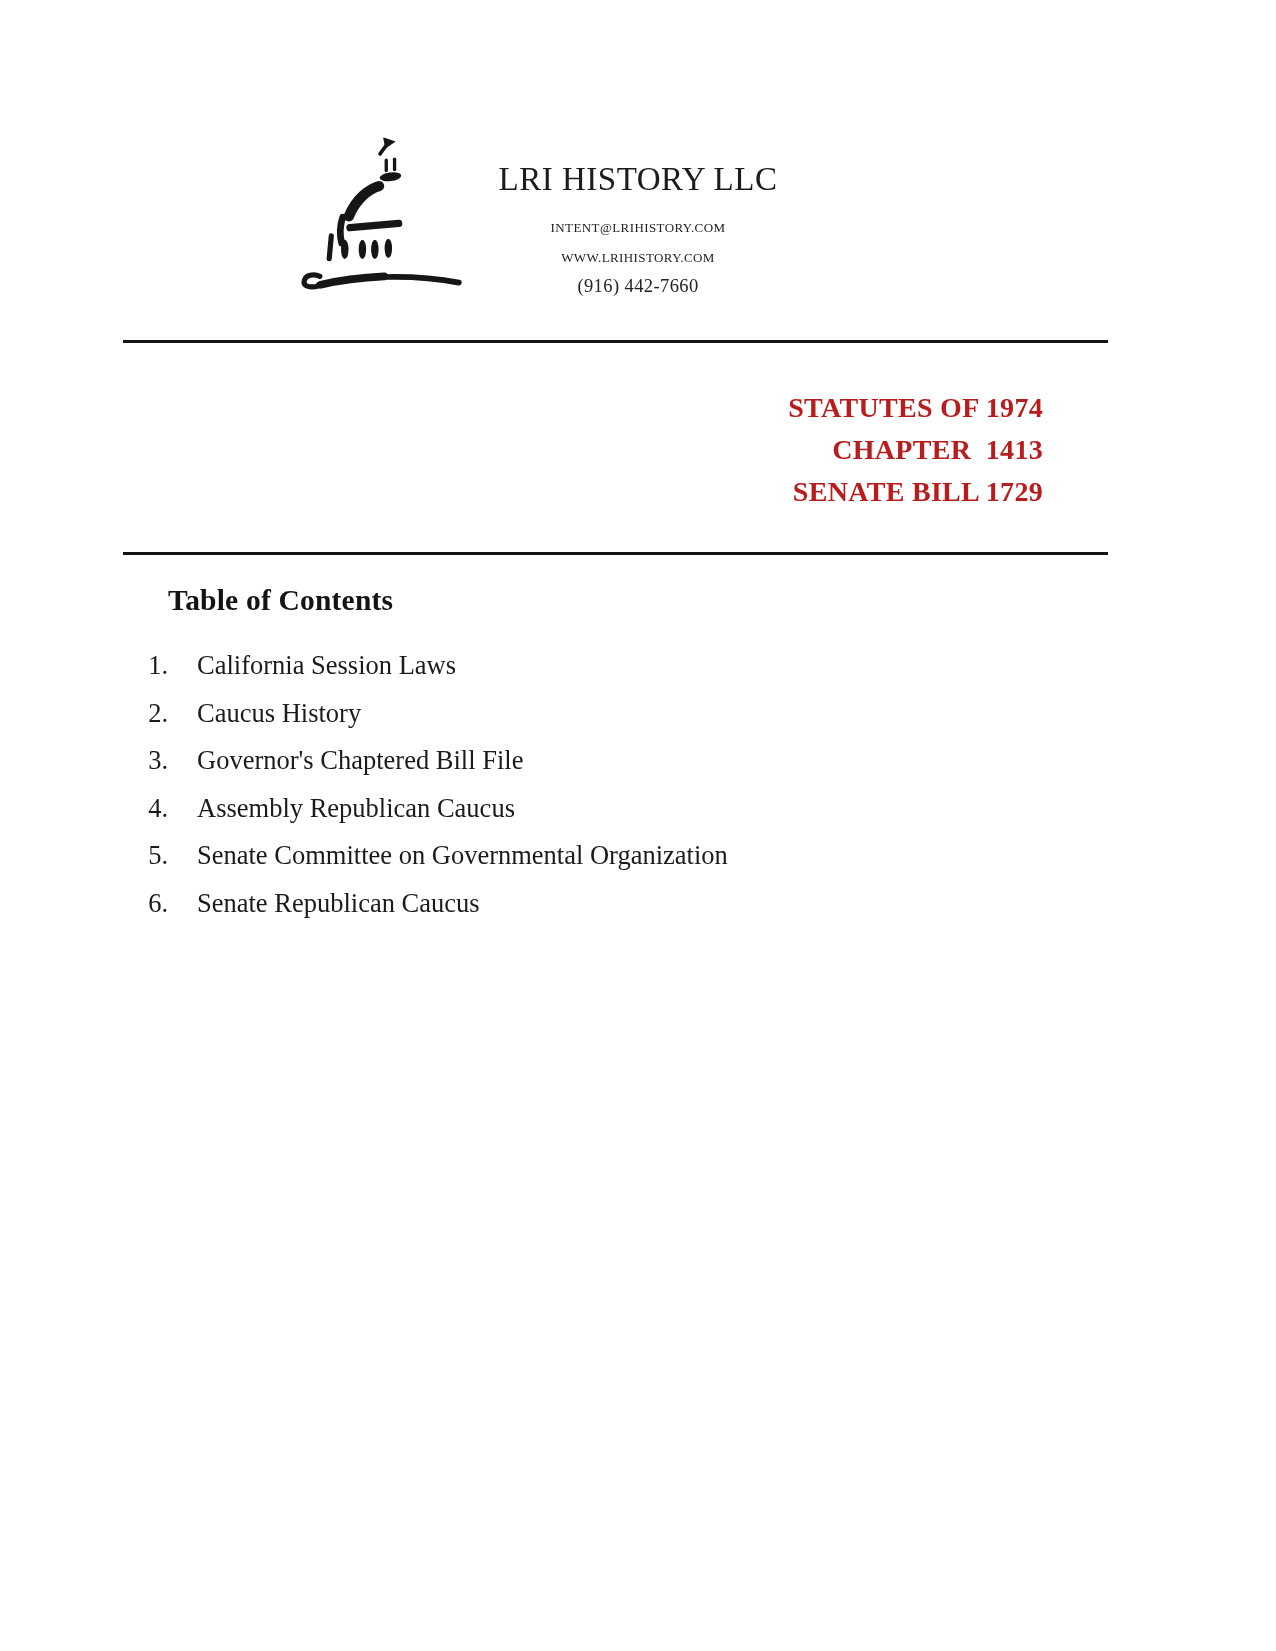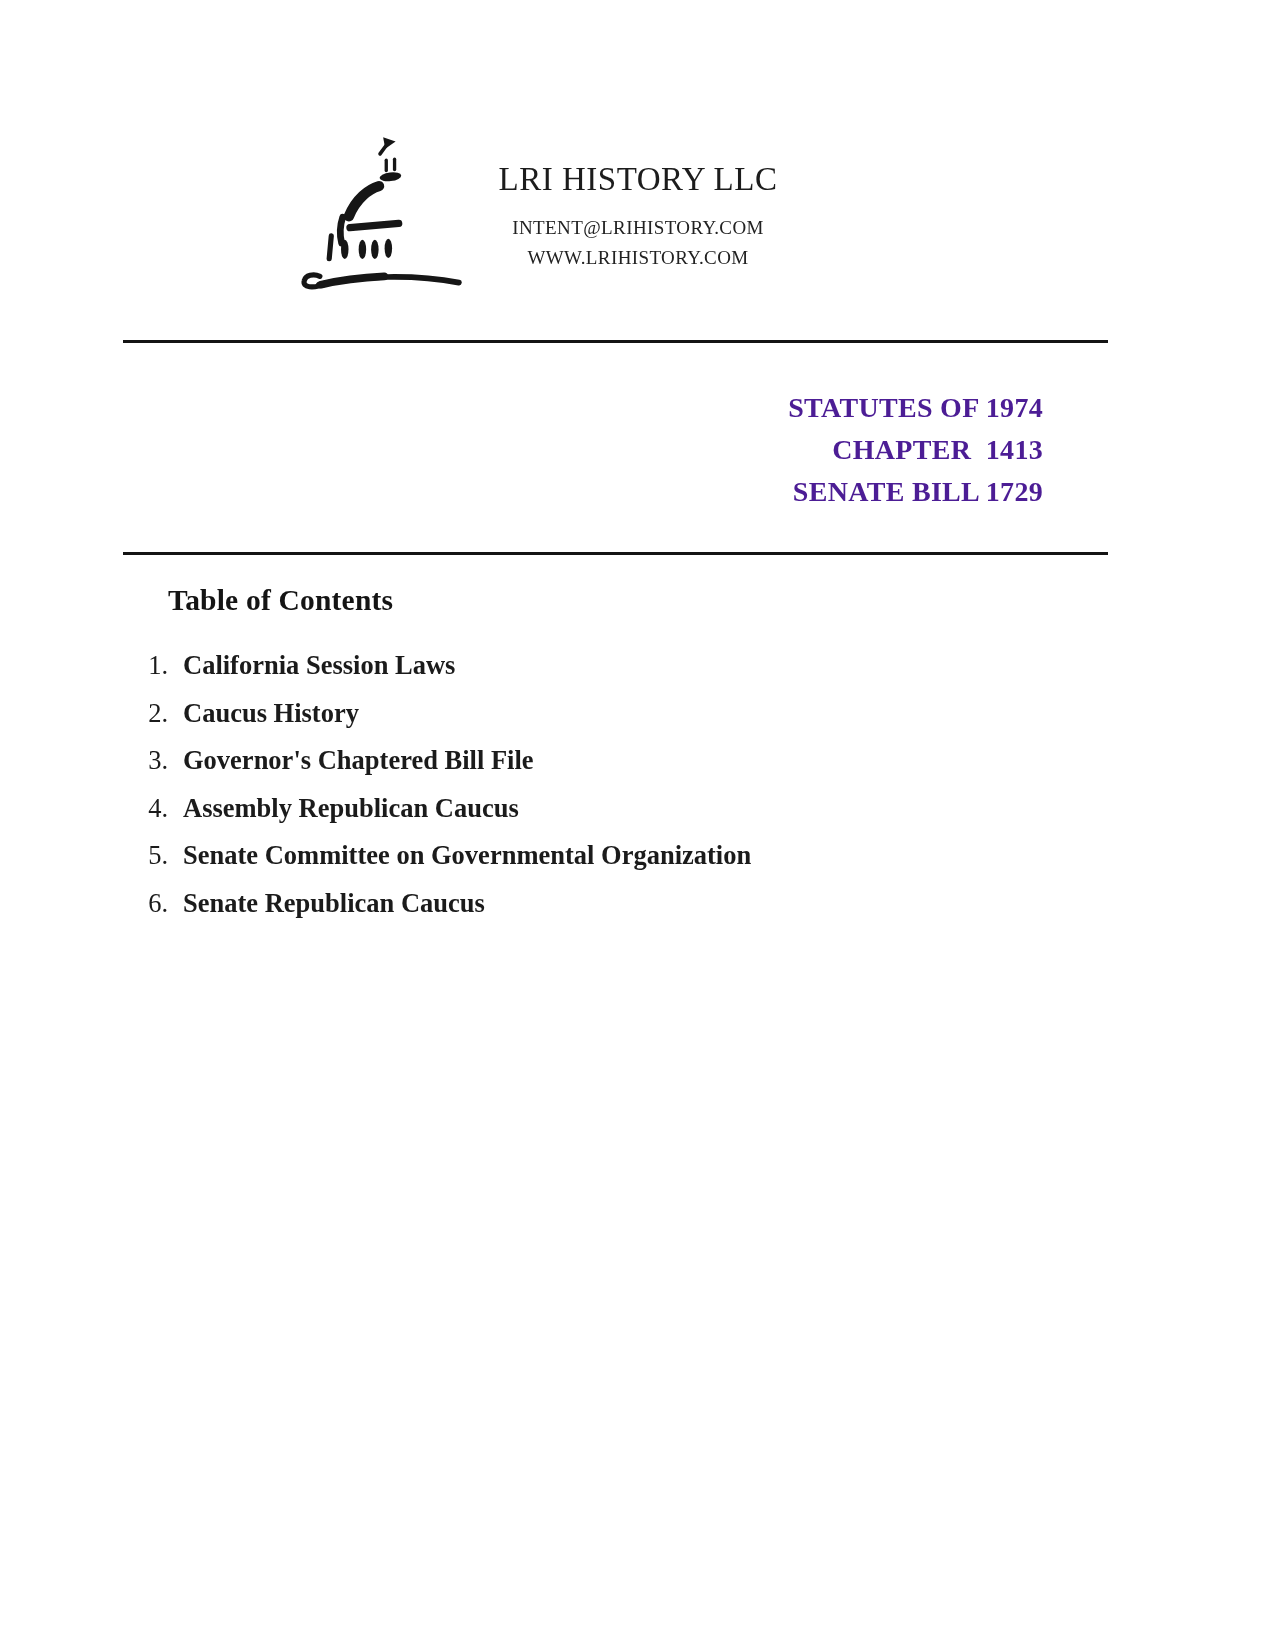--- a/index.html
+++ b/index.html
@@ -20,62 +20,62 @@
   .header-text {
     position: absolute; left: 380px; top: 160px; width: 516px;
     text-align: center;
   }
   .company-name {
     font-size: 33px; font-weight: normal; letter-spacing: 0.5px;
     color: #1c1c1c; line-height: 38px; margin-bottom: 15px;
     white-space: nowrap;
   }
   .contact-line {
-    font-size: 19px; line-height: 29.5px; letter-spacing: 0.4px;
+    font-size: 13px; line-height: 29.5px; letter-spacing: 0.4px;
     color: #222222; white-space: nowrap;
   }
   .contact-phone { font-size: 18.5px; }
 
   
   .rule {
     position: absolute; left: 123px; width: 985px; height: 2.5px;
     background: #141414;
   }
   .rule-top { top: 340px; }
   .rule-bottom { top: 552px; }
 
   
   .reference {
     position: absolute; right: 233px; top: 387px;
     text-align: right;
   }
   .ref-line {
     font-size: 28px; font-weight: bold; line-height: 42px;
-    color: #4c1d95; white-space: pre; letter-spacing: 0.3px; margin-left: 6px;
+    color: #b91c1c; white-space: pre; letter-spacing: 0.3px; margin-left: 6px;
   }
 
   
   .toc-title {
     position: absolute; left: 123px; top: 584px;
     font-size: 29.5px; font-weight: bold; color: #141414;
     letter-spacing: 0.2px;
     margin-left: 45px;
   }
   .toc-list {
     position: absolute; left: 120px; top: 651px; width: 900px;
   }
   .toc-item {
     display: flex; align-items: baseline;
     font-size: 26.5px; line-height: 29px; margin-bottom: 18.5px;
     color: #1b1b1b;
   }
   .toc-num {
     width: 48px; text-align: right; flex: 0 0 48px;
   }
-  .toc-label { margin-left: 15px; font-weight: bold; }
+  .toc-label { margin-left: 29px; }
 
   .logo svg .stroke {
     fill: none; stroke: #161616; stroke-linecap: round; stroke-linejoin: round;
   }
   .logo svg .fill { fill: #161616; stroke: none; }
 </style>
 </head>
 <body>
 
 <div class="logo">
@@ -104,20 +104,21 @@
     <path class="stroke" d="M22,151 C60,142 115,141 157,149" stroke-width="5.5"></path>
     <path class="stroke" d="M24,151 C45,146 65,144 85,143" stroke-width="7.5"></path>
     <path class="stroke" d="M30,150 C16,155 6,154 8,147 C9,142 17,140 23,143" stroke-width="5"></path>
   </svg>
 </div>
 
 <div class="header-text">
   <div class="company-name">LRI HISTORY LLC</div>
   <div class="contact-line">INTENT@LRIHISTORY.COM</div>
   <div class="contact-line">WWW.LRIHISTORY.COM</div>
+  <div class="contact-line contact-phone">(916) 442-7660</div>
 </div>
 
 <div class="rule rule-top"></div>
 
 <div class="reference">
   <div class="ref-line">STATUTES OF 1974</div>
   <div class="ref-line">CHAPTER  1413</div>
   <div class="ref-line">SENATE BILL 1729</div>
 </div>
 

